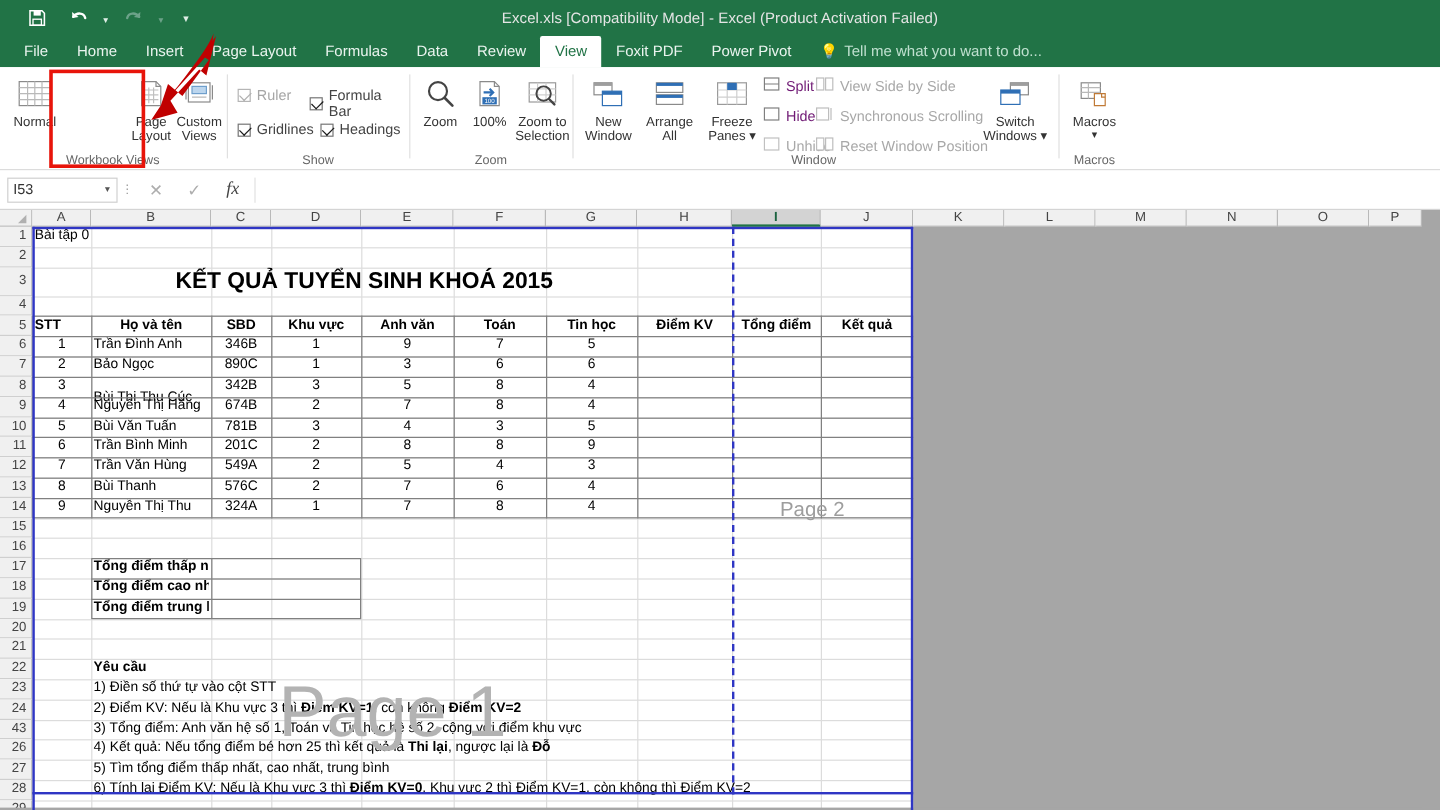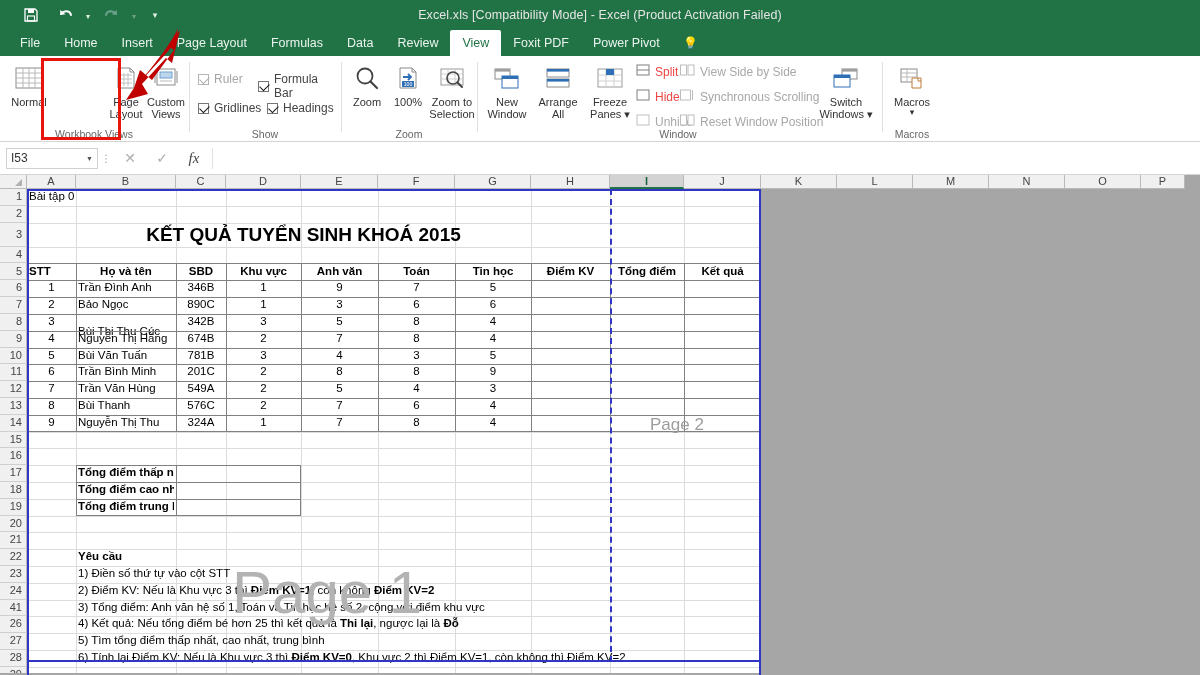--- a/index.html
+++ b/index.html
@@ -64,21 +64,21 @@
   .chkrow.dis{ color:#a6a6a6; }
   .cbox{ width:11px; height:11px; border:1px solid #767676; background:#fff; position:relative; flex:none;}
   .cbox.dis{ border-color:#b5b5b5; }
   .cbox.on:after{
     content:""; position:absolute; left:1px; top:1px; width:8px; height:5px;
     border-left:1.6px solid #1a1a1a; border-bottom:1.6px solid #1a1a1a;
     transform:rotate(-45deg);
   }
   .cbox.dis.on:after{ border-color:#b0b0b0; }
 
-  .smallbtn{ position:absolute; display:flex; align-items:center; gap:5px; font-size:12px; color:#ef4444; }
+  .smallbtn{ position:absolute; display:flex; align-items:center; gap:5px; font-size:12px; color:#701a75; }
   .smallbtn.dis{ color:#a8a8a8; }
 
   
   .fbar{
     position:absolute; left:0; top:142px; width:1200px; height:33px; background:#fff;
     border-bottom:1px solid #d4d4d4; display:flex; align-items:center;
   }
   .namebox{
     margin-left:6px; width:92px; height:21px; border:1px solid #d0d0d0; background:#fff;
     display:flex; align-items:center; justify-content:space-between; padding:0 4px;
@@ -155,20 +155,21 @@
   <div class="rtab">Insert</div>
   <div class="rtab">Page Layout</div>
   <div class="rtab">Formulas</div>
   <div class="rtab">Data</div>
   <div class="rtab">Review</div>
   <div class="rtab active">View</div>
   <div class="rtab">Foxit PDF</div>
   <div class="rtab">Power Pivot</div>
   <div class="tellme">
     <span class="bulb">💡</span>
+    <span>Tell me what you want to do...</span>
   </div>
 </div>
 
 <div class="ribbon">
 
   <div class="grp" style="left:0; width:188px;">
     <div class="bigbtn" style="left:2px;">
       <span class="ic">
         <svg width="30" height="26" viewBox="0 0 30 26">
             <rect x="2" y="2" width="26" height="20" fill="#fff" stroke="#8a8a8a"></rect>
@@ -463,21 +464,21 @@
       <div class="rowhead" style="top: 256.6px; height: 16.8px; line-height: 15.8px;">15</div>
       <div class="rowhead" style="top: 273.4px; height: 16.8px; line-height: 15.8px;">16</div>
       <div class="rowhead" style="top: 290.2px; height: 16.8px; line-height: 15.8px;">17</div>
       <div class="rowhead" style="top: 307px; height: 16.8px; line-height: 15.8px;">18</div>
       <div class="rowhead" style="top: 323.8px; height: 16.8px; line-height: 15.8px;">19</div>
       <div class="rowhead" style="top: 340.6px; height: 16.8px; line-height: 15.8px;">20</div>
       <div class="rowhead" style="top: 357.4px; height: 16.8px; line-height: 15.8px;">21</div>
       <div class="rowhead" style="top: 374.2px; height: 16.8px; line-height: 15.8px;">22</div>
       <div class="rowhead" style="top: 391px; height: 16.8px; line-height: 15.8px;">23</div>
       <div class="rowhead" style="top: 407.8px; height: 16.8px; line-height: 15.8px;">24</div>
-      <div class="rowhead" style="top: 424.6px; height: 16.8px; line-height: 15.8px;">41</div>
+      <div class="rowhead" style="top: 424.6px; height: 16.8px; line-height: 15.8px;">43</div>
       <div class="rowhead" style="top: 441.4px; height: 16.8px; line-height: 15.8px;">26</div>
       <div class="rowhead" style="top: 458.2px; height: 16.8px; line-height: 15.8px;">27</div>
       <div class="rowhead" style="top: 475px; height: 16.8px; line-height: 15.8px;">28</div>
       <div class="rowhead" style="top: 491.8px; height: 16.8px; line-height: 15.8px;">29</div>
     </div>
   <div id="gridlines">
       <div class="gl-v" style="left: 76px; top: 14px; height: 486px;"></div>
       <div class="gl-v" style="left: 176px; top: 14px; height: 486px;"></div>
       <div class="gl-v" style="left: 226px; top: 14px; height: 486px;"></div>
       <div class="gl-v" style="left: 301px; top: 14px; height: 486px;"></div>

